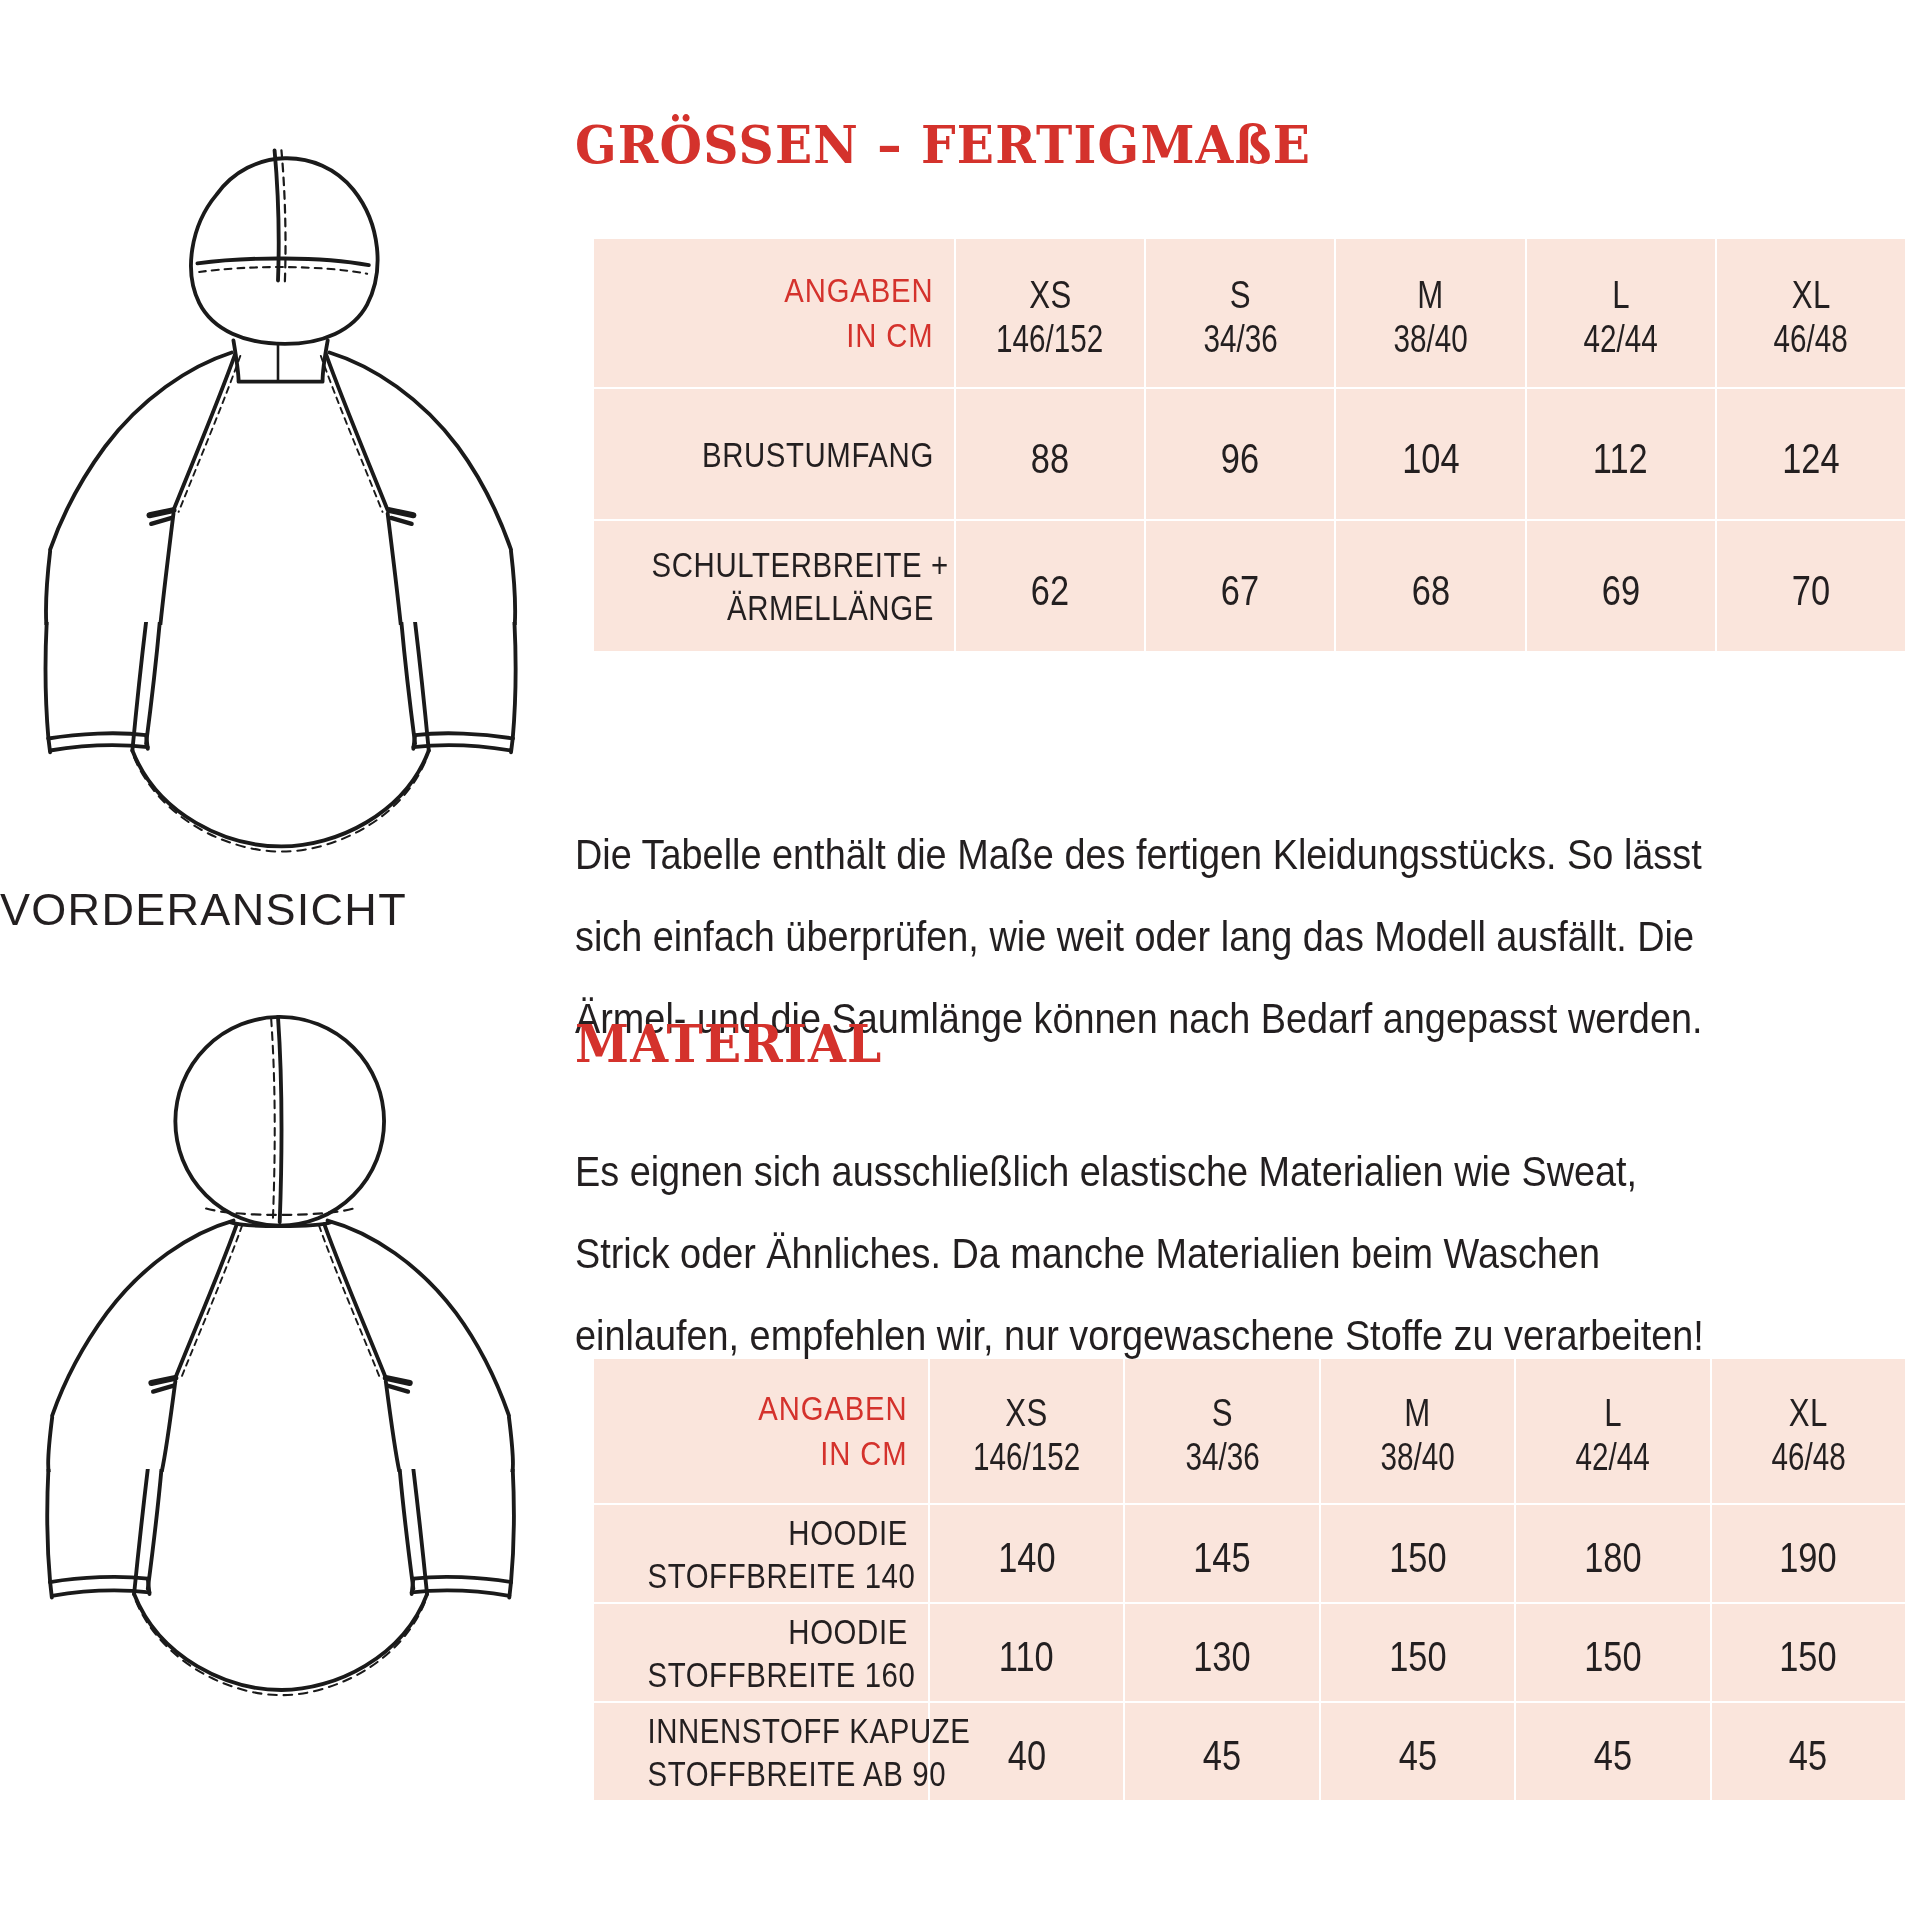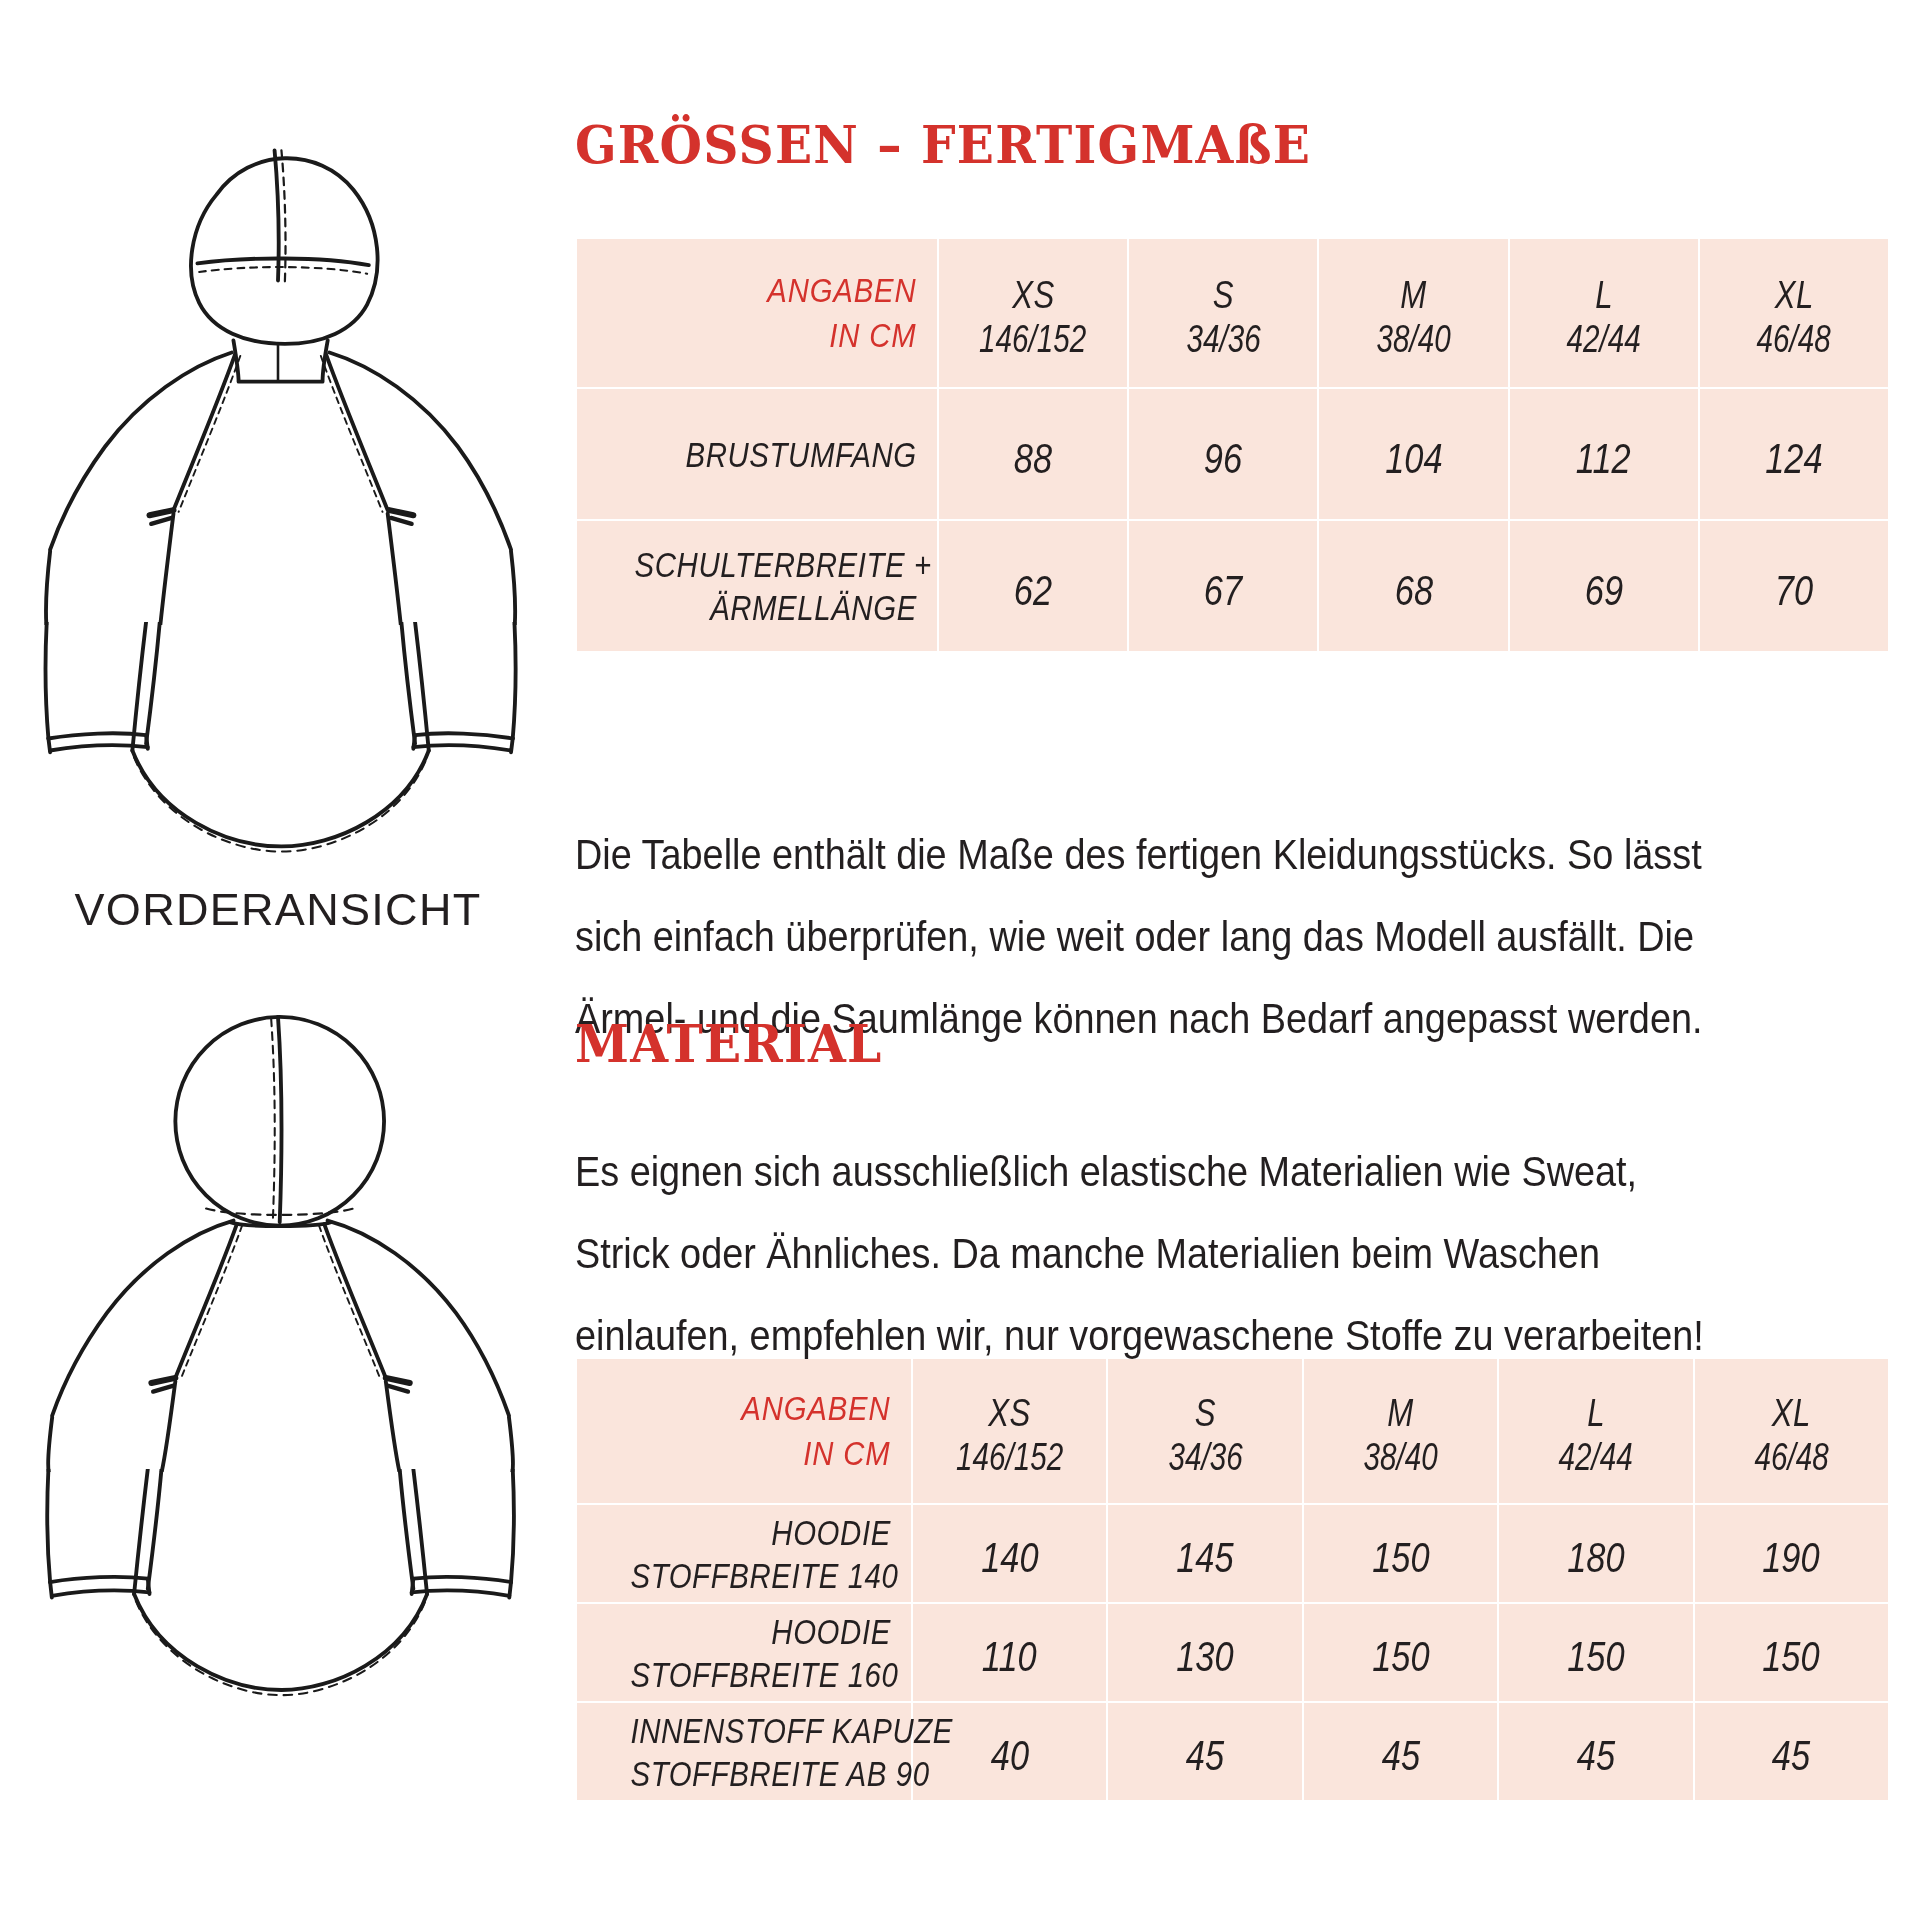--- a/index.html
+++ b/index.html
@@ -37,21 +37,20 @@
     top: 0;
     width: 1335px;
     height: 1926px;
   }
 
   
   .figure {
     position: absolute;
     left: 0;
     width: 556px;
-    text-align: center;
   }
   .figure.front { top: 128px; }
   .figure.back  { top: 993px; }
 
   .figure svg {
     display: block;
     margin: 0 auto;
   }
 
   .figure-caption {
@@ -102,26 +101,25 @@
     color: #231f20;
     transform: scaleX(0.88);
     transform-origin: left top;
   }
   .para-tabelle { top: 770px; }
   .para-material { top: 1087px; }
 
   
   .size-table {
     position: absolute;
-    left: 0;
+    left: 17px;
     width: 1315px;
     border-collapse: separate;
     border-spacing: 2.6px;
     table-layout: fixed;
-    font-style: italic;
   }
   .table-one { top: 237px; }
   .table-two { top: 1357px; }
 
   .size-table td {
     background: #fae5dc;
     padding: 0;
     vertical-align: middle;
   }
 

